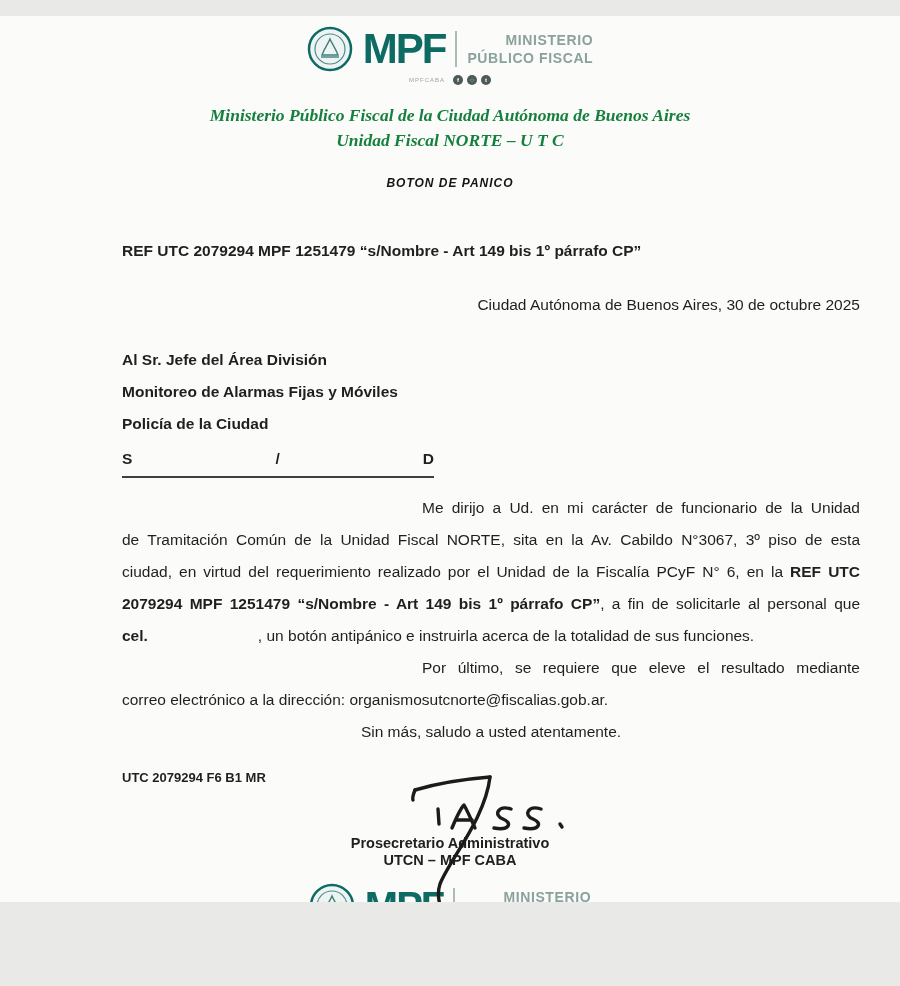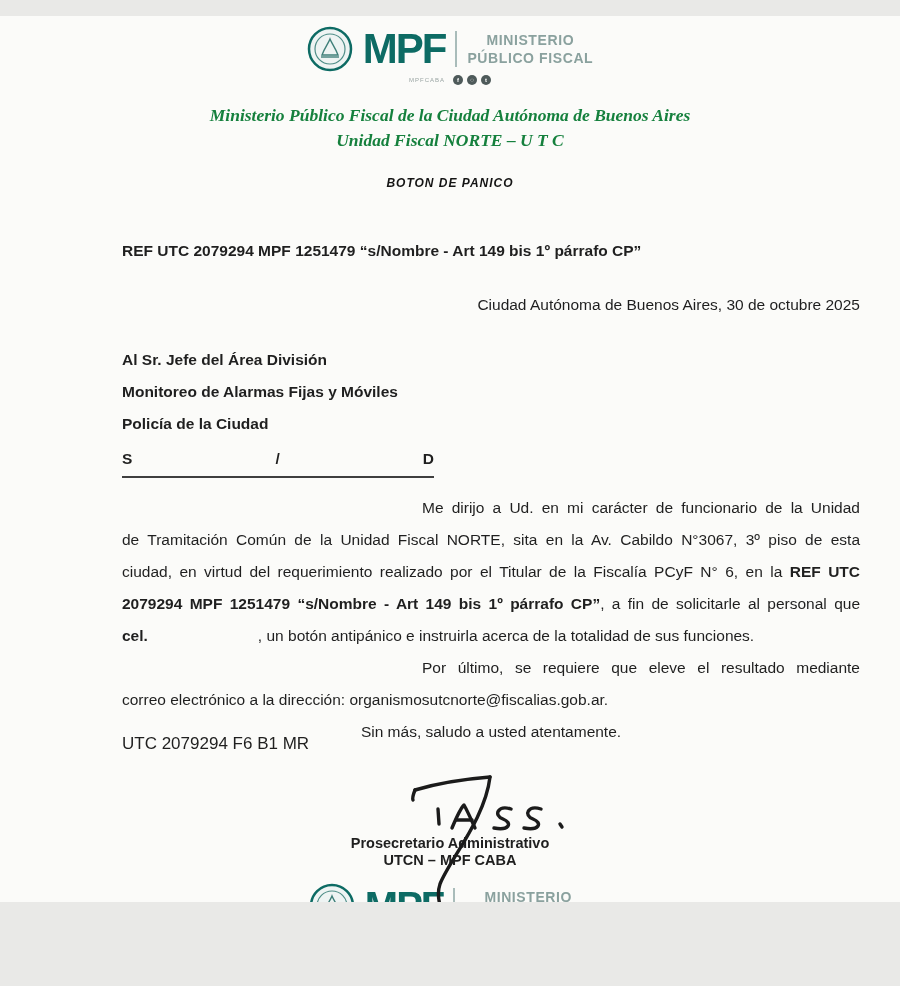--- a/index.html
+++ b/index.html
@@ -7,21 +7,21 @@
     width:900px;height:886px;position:relative;margin:16px auto;
     background:#fbfbf9;color:#1f1f1f;overflow:hidden;
     font-family:"Liberation Sans",sans-serif;
   }
   
   .logo-wrap{text-align:center;}
   .logo-row{display:inline-flex;align-items:center;gap:10px;vertical-align:top;}
   .seal{width:46px;height:46px;display:inline-block;}
   .mpf-acronym{font-size:42px;font-weight:bold;letter-spacing:-2px;line-height:1;}
   .logo-divider{width:2px;height:36px;background:#a9bcba;}
-  .brand-name{text-align:center;font-size:14px;font-weight:bold;line-height:1.3;letter-spacing:0.6px;}
+  .brand-name{text-align:right;font-size:14px;font-weight:bold;line-height:1.3;letter-spacing:0.6px;}
   .social-row{margin-top:3px;display:flex;justify-content:center;align-items:center;gap:4px;}
   .social-caption{font-size:6px;color:#9aa5a3;letter-spacing:1px;margin-right:4px;}
   .social-dot{width:10px;height:10px;border-radius:50%;background:#4e5a5a;color:#fff;
     font-size:6px;line-height:10px;text-align:center;font-weight:bold;}
   
   .header{padding-top:10px;}
   .doc-title{margin-top:18px;text-align:center;font-family:"Liberation Serif",serif;
     font-style:italic;font-weight:bold;font-size:17.5px;line-height:1.45;color:#15803d;}
   .subject{margin-top:22px;text-align:center;font-family:Liberation Sans, sans-serif;
     font-style:italic;font-weight:bold;font-size:12px;letter-spacing:1px;color:#141414;}
@@ -32,21 +32,21 @@
   .addressee{margin-top:30px;font-weight:bold;line-height:32px;}
   .sd-row{width:312px;display:flex;justify-content:space-between;font-weight:bold;
     border-bottom:2px solid #3f3f3f;padding-bottom:1px;margin-top:3px;}
   .body-text{margin-top:14px;line-height:32px;}
   .jline{text-align:justify;text-align-last:justify;}
   .indent{padding-left:300px;}
   .center-line{text-align:center;}
   .b{font-weight:bold;}
   .redact-gap{display:inline-block;width:110px;}
   
-  .closing-ref{position:absolute;left:122px;top:718px;font-weight:normal;font-size:17px;}
+  .closing-ref{position:absolute;left:122px;top:754px;font-weight:bold;font-size:13px;}
   .scribble{position:absolute;left:395px;top:748px;z-index:5;pointer-events:none;}
   .sig-block{position:absolute;top:819px;left:0;width:900px;text-align:center;
     font-weight:bold;font-size:14.5px;line-height:17px;}
   .footer-logo{position:absolute;top:867px;left:0;width:900px;text-align:center;}
   .footer-logo .mpf-acronym{font-size:40px;}
 </style>
 </head>
 <body>
 
 <div class="page">
@@ -93,21 +93,21 @@
       <div class="sd-row">
         <span>S</span>
         <span>/</span>
         <span>D</span>
       </div>
     </div>
 
     <div class="body-text">
       <div class="jline indent">Me dirijo a Ud. en mi carácter de funcionario de la Unidad</div>
       <div class="jline">de Tramitación Común de la Unidad Fiscal NORTE, sita en la Av. Cabildo N°3067, 3º piso de esta</div>
-      <div class="jline"><span>ciudad, en virtud del requerimiento realizado por el Titular de la Fiscalía PCyF N° 6, en la </span><span class="b">REF UTC</span></div>
+      <div class="jline"><span>ciudad, en virtud del requerimiento realizado por el Unidad de la Fiscalía PCyF N° 6, en la </span><span class="b">REF UTC</span></div>
       <div class="jline"><span class="b">2079294 MPF 1251479 “s/Nombre - Art 149 bis 1º párrafo CP”</span><span>, a fin de solicitarle al personal que</span></div>
       <div><span class="b">cel.</span><span class="redact-gap"></span><span>, un botón antipánico e instruirla acerca de la totalidad de sus funciones.</span></div>
       <div class="jline indent">Por último, se requiere que eleve el resultado mediante</div>
       <div>correo electrónico a la dirección: organismosutcnorte@fiscalias.gob.ar.</div>
       <div class="center-line">Sin más, saludo a usted atentamente.</div>
     </div>
   </div>
 
   <div class="closing-ref">UTC 2079294 F6 B1 MR</div>
 

